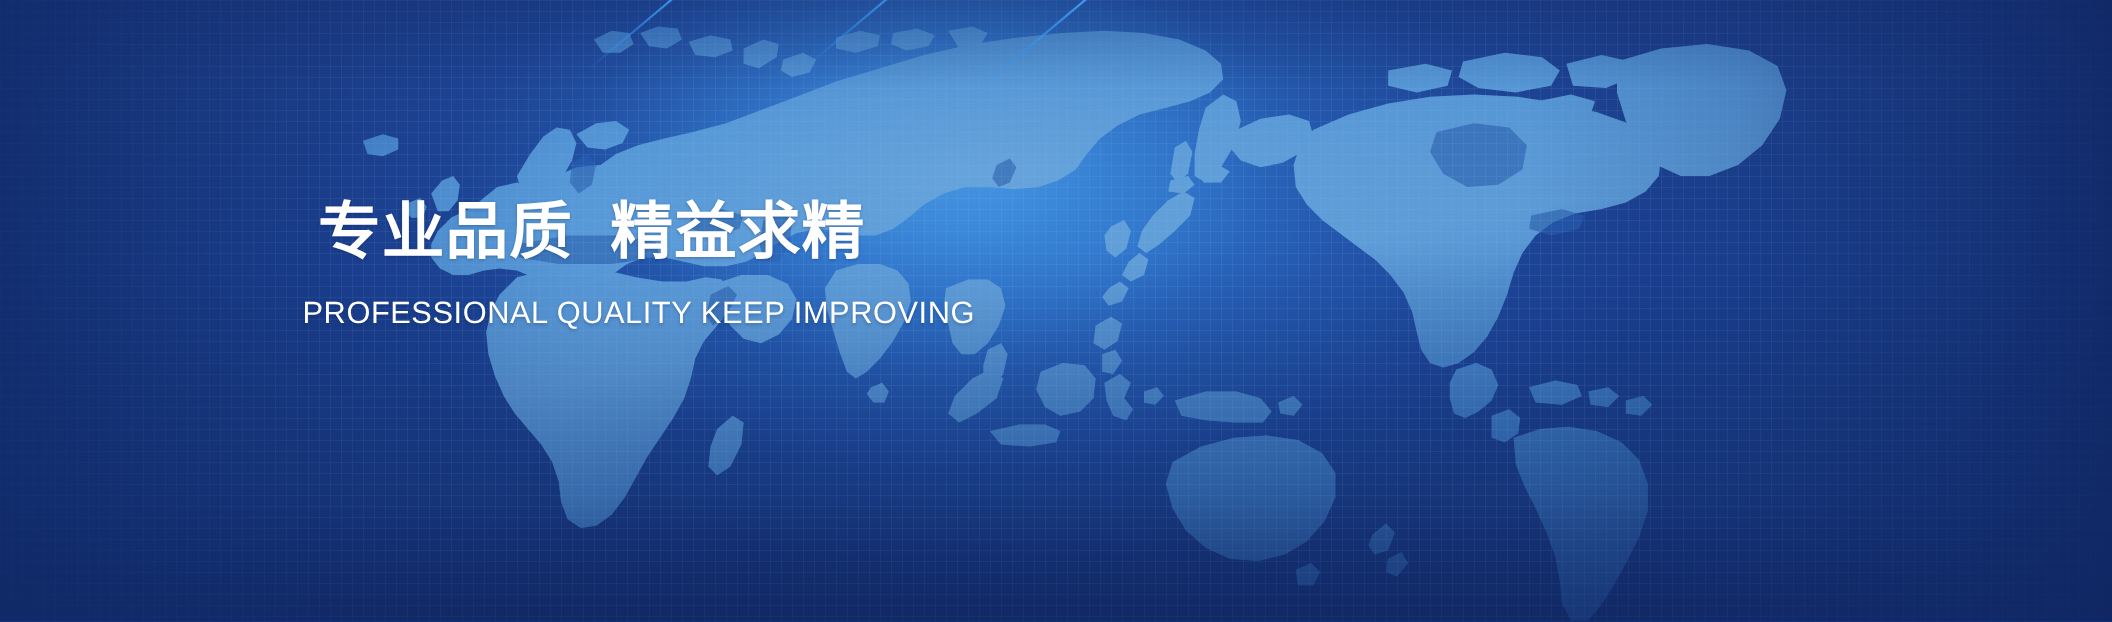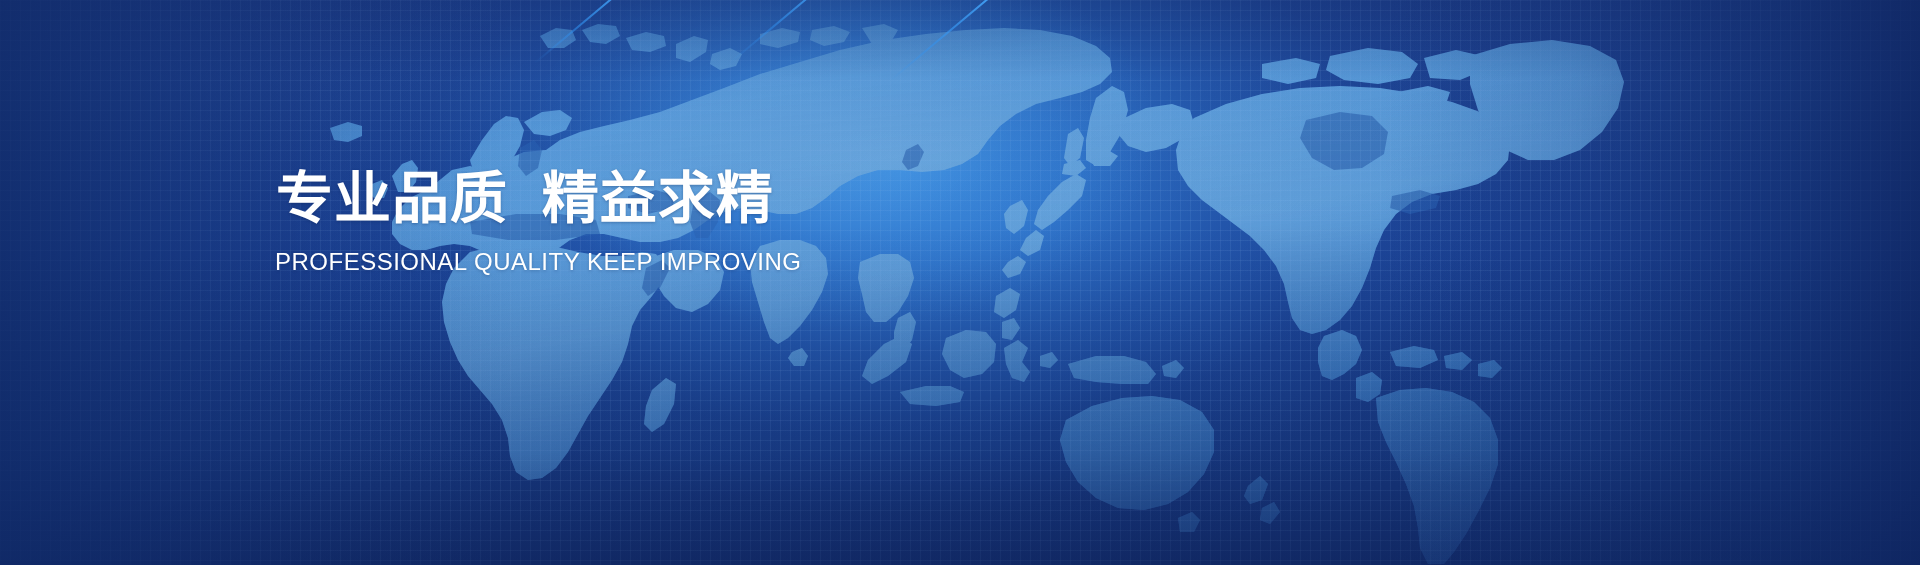--- a/index.html
+++ b/index.html
@@ -141,34 +141,34 @@
   }
 
   
   .copy {
     position: absolute;
     left: 273px;
     top: 160px;
     width: 1000px;
   }
   .headline {
-    margin: 3px;
+    margin: 16px;
     font-family: "Liberation Sans", "DejaVu Sans", sans-serif;
     font-size: 57px;
     line-height: 70px;
     font-weight: 700;
     color: #ffffff;
     letter-spacing: 1px;
     white-space: pre;
     text-shadow: 0 1px 3px rgba(8,28,72,0.30);
   }
   .subline {
     margin: 6px 0 0 2px;
     font-family: "Liberation Sans", "DejaVu Sans", sans-serif;
-    font-size: 24px;
+    font-size: 28px;
     line-height: 46px;
     font-weight: 400;
     color: #ffffff;
     letter-spacing: 0.5px;
     white-space: pre;
     text-shadow: 0 1px 3px rgba(8,28,72,0.25);
   }
 </style>
 </head>
 <body>

